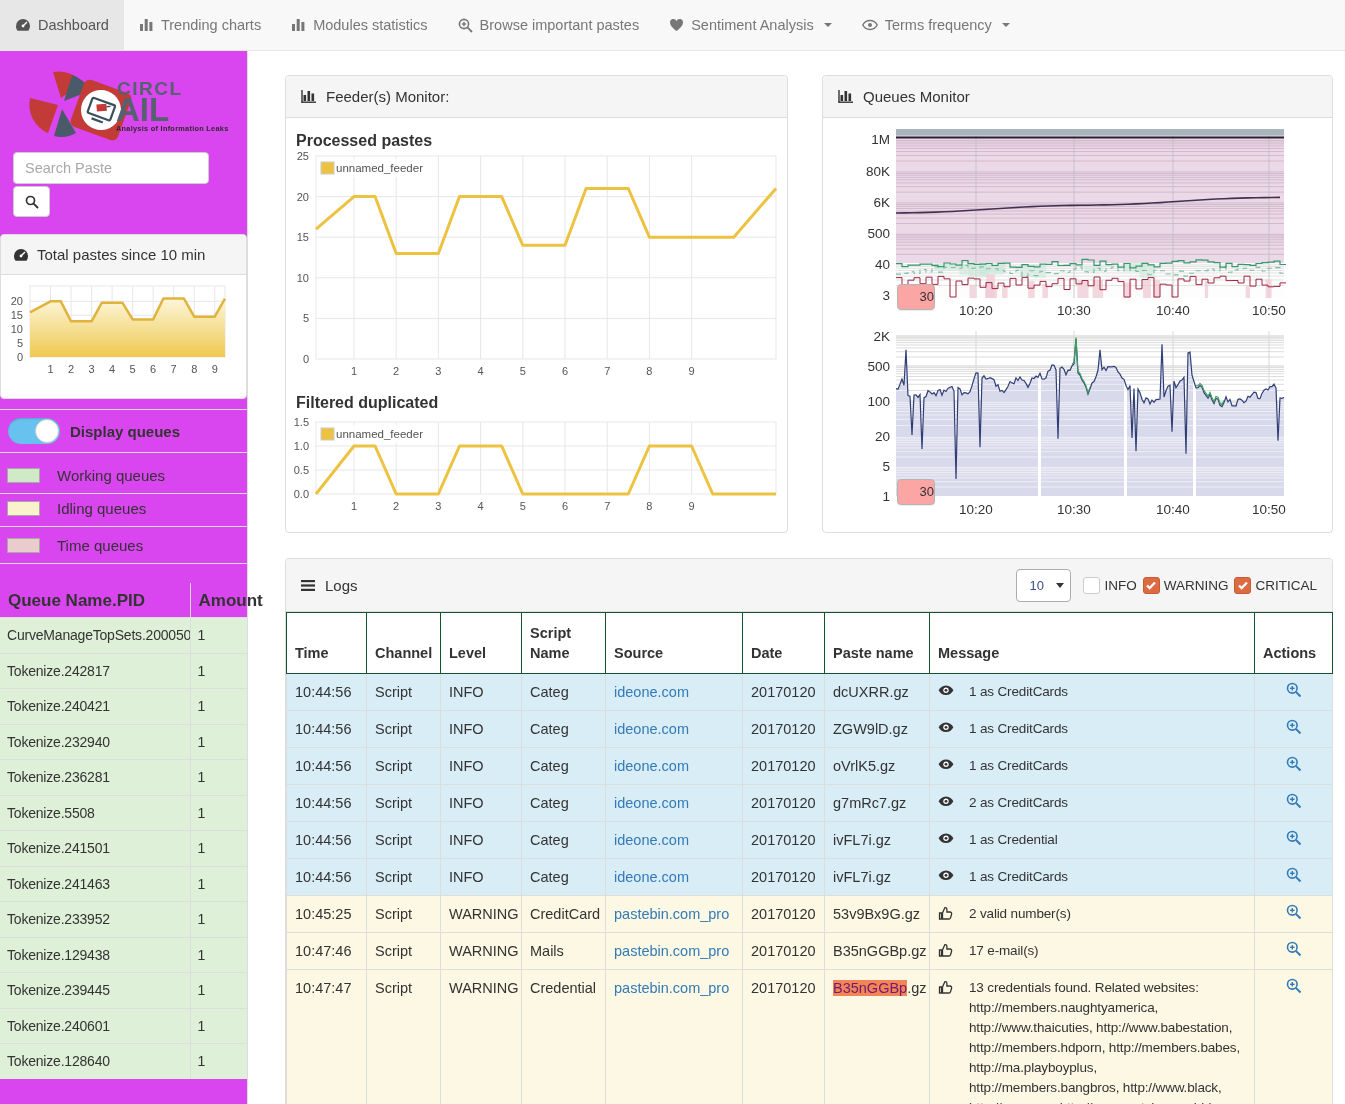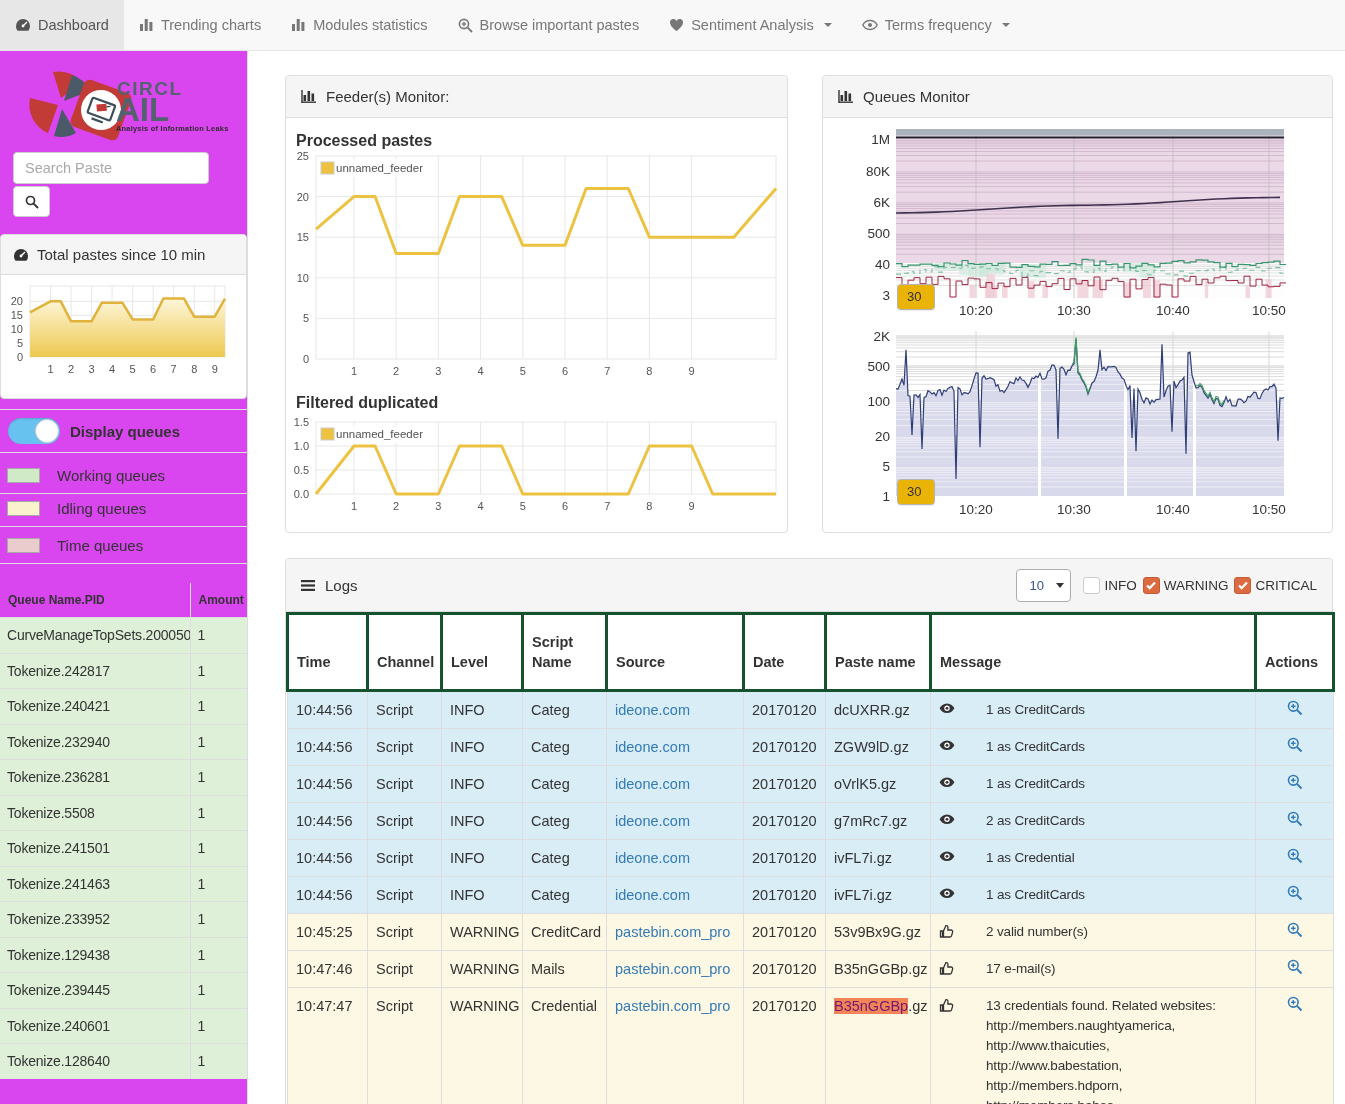--- a/index.html
+++ b/index.html
@@ -17,49 +17,49 @@
 .spanel-heading{height:40px;background:#f5f5f5;border-bottom:1px solid #ddd;border-radius:4px 4px 0 0;display:flex;align-items:center;gap:8px;padding:0 12px;font-size:15px;color:#333}
 .spanel-body{height:120px;position:relative}
 .toggle-row{position:absolute;left:0;top:358px;width:247px;height:44px;border-top:1px solid #ddd;border-bottom:1px solid #ddd;display:flex;align-items:center;padding-left:8px}
 .toggle{width:52px;height:26px;border-radius:13px;background:#67c2ef;position:relative;cursor:pointer;box-shadow:inset 0 1px 2px rgba(0,0,0,.15)}
 .toggle .knob{position:absolute;right:1px;top:1px;width:24px;height:24px;border-radius:50%;background:#fff;border:1px solid #ccc}
 .toggle-label{font-weight:bold;font-size:15px;margin-left:10px}
 .legend-row{position:absolute;left:0;width:247px;height:37px;border-bottom:1px solid #ddd;display:flex;align-items:center}
 .legend-swatch{width:33px;height:15px;border:1px solid #a8a8a8;margin-left:7px}
 .legend-label{font-size:15px;margin-left:17px}
 .queue-table{position:absolute;left:0;top:532px;width:247px;border-collapse:collapse;font-size:14px;table-layout:fixed}
-.queue-table th{font-weight:bold;text-align:left;padding:8.5px 4px 8.5px 8px;border-bottom:1px solid #ddd;font-size:12px;line-height:17px}
+.queue-table th{font-weight:bold;text-align:left;padding:8.5px 4px 8.5px 8px;border-bottom:1px solid #ddd;font-size:17px;line-height:17px}
 .queue-table td{padding:9px 2px 9px 7px;border-top:1px solid #ddd;background:#dff0d8;white-space:nowrap;overflow:hidden;line-height:16.5px}
 .queue-table th+th,.queue-table td+td{border-left:1px solid #ddd}
 .queue-table td:first-child{letter-spacing:-0.2px}
 .panel{position:absolute;background:#fff;border:1px solid #ddd;border-radius:4px}
 .panel-heading{height:42px;background:#f5f5f5;border-bottom:1px solid #ddd;border-radius:4px 4px 0 0;display:flex;align-items:center;gap:9px;padding:0 15px;font-size:15px;color:#333}
 #feeder-panel{left:285px;top:75px;width:503px;height:458px}
 #queues-panel{left:822px;top:75px;width:511px;height:458px}
 #logs-panel{left:285px;top:558px;width:1048px;height:700px}
 .chart-title{font-size:16px;font-weight:bold;color:#333;position:absolute;left:10px}
 #logs-panel .panel-heading{height:53px;border-radius:4px 4px 0 0}
 .log-toolbar{margin-left:auto;display:flex;align-items:center;gap:6px}
 .select-box{width:55px;height:33px;background:#fff;border:1px solid #adadad;border-radius:4px;display:flex;align-items:center;cursor:pointer;position:relative}
 .select-box .val{font-size:13px;color:#39508c;margin-left:12px}
 .select-box .arr{position:absolute;right:6px;top:13px;width:0;height:0;border-top:5px solid #333;border-left:4px solid transparent;border-right:4px solid transparent}
 .cb{width:17px;height:17px;border:1px solid #ccc;border-radius:3px;background:#fff;display:inline-flex;align-items:center;justify-content:center;cursor:pointer;margin-left:6px}
 .cb.checked{background:#dd6b41;border-color:#c65c35}
 .cb-label{font-size:13.5px;color:#333;margin-left:4px}
 .log-table{width:100%;border-collapse:collapse;font-size:14.5px;table-layout:fixed}
-.log-table th{font-weight:bold;text-align:left;padding:17px 8px;border:3px solid #14532d;vertical-align:bottom;background:#fff;line-height:20px}
+.log-table th{font-weight:bold;text-align:left;padding:10px 8px;border:1px solid #14532d;vertical-align:bottom;background:#fff;line-height:20px}
 .log-table td{padding:7.5px 8px;border:1px solid #ddd;vertical-align:top;line-height:20px}
 .msg span[data-name="log-message-text"]{font-size:13.5px;letter-spacing:-0.15px}
 .log-table tr.info td{background:#d9edf7}
 .log-table tr.warning td{background:#fcf8e3}
 .log-table a{color:#337ab7;text-decoration:none;cursor:pointer}
-.msg{display:flex;gap:31px;align-items:flex-start}
+.msg{display:flex;gap:15px;align-items:flex-start}
 .msg svg{flex-shrink:0;margin-top:2px}
 .hl{background:#f28456;color:#701a75}
-.dy-input{position:absolute;width:38px;height:26px;background:#eab308;border:1px solid #b5b5b5;border-radius:4px;font-size:13px;color:#333;text-align:left;padding-left:9px;line-height:24px;box-shadow:0 1px 1px rgba(0,0,0,.08)}
+.dy-input{position:absolute;width:38px;height:26px;background:#fca5a5;border:1px solid #b5b5b5;border-radius:4px;font-size:13px;color:#333;text-align:right;padding-left:9px;line-height:24px;box-shadow:0 1px 1px rgba(0,0,0,.08)}
 svg text{font-family:"Liberation Sans",sans-serif}
 </style>
 </head>
 <body>
 
 <div class="navbar" data-name="navbar" id="navbar">
     <div class="nav-item active" data-name="nav-item-dashboard">
       <span data-name="dashboard-icon" style="display: inline-flex;">
         <svg width="16" height="14" viewBox="0 0 16 14">
           <path d="M8 1a7 7 0 0 0-7 7c0 2 .6 3.5 1.6 4.7h10.8A7.2 7.2 0 0 0 15 8a7 7 0 0 0-7-7z" fill="#555"></path>

